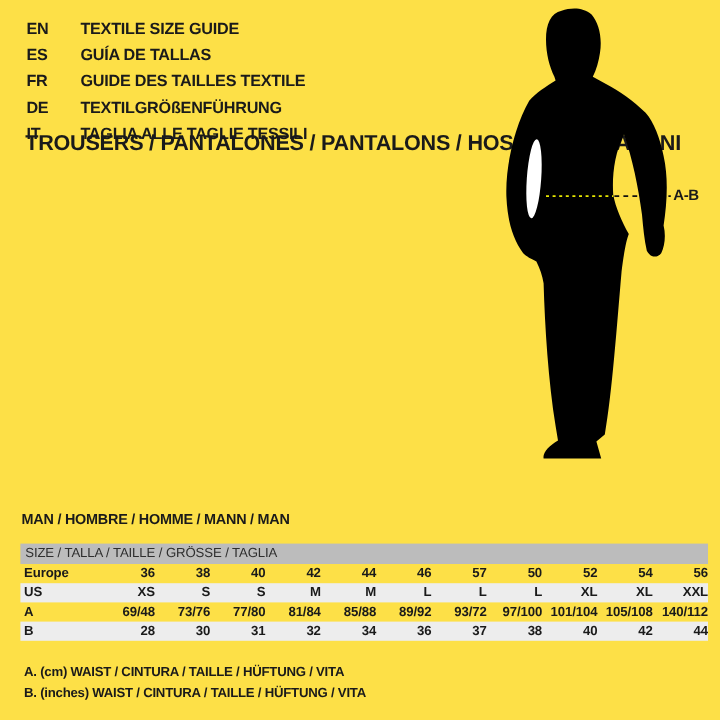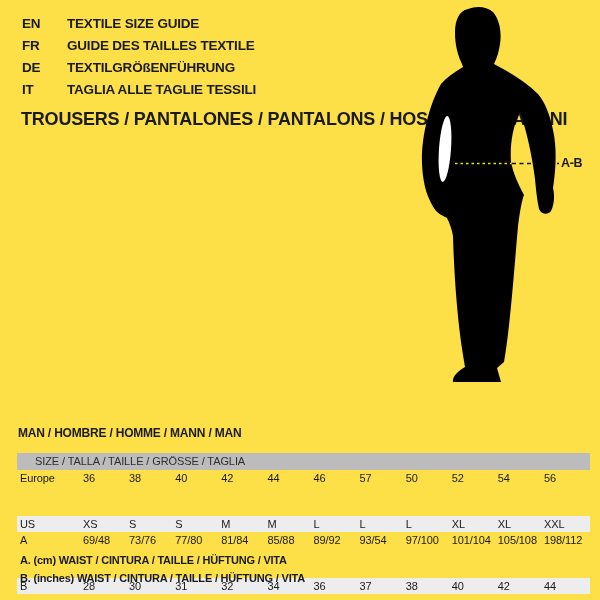--- a/index.html
+++ b/index.html
@@ -14,38 +14,42 @@
   .garment{position:absolute;left:21px;top:109px;font-weight:bold;font-size:18px;letter-spacing:-0.2px;}
 
   
   .fig-svg{position:absolute;left:0;top:0;}
   .ab-label{position:absolute;left:561px;top:156px;font-size:12.5px;font-weight:bold;letter-spacing:-0.3px;line-height:14px;}
 
   .gender{position:absolute;left:18px;top:426px;font-size:12px;font-weight:bold;letter-spacing:-0.2px;}
 
   
   .size-table{position:absolute;left:17px;top:453px;width:573px;font-size:11px;letter-spacing:-0.1px;}
-  .thead{height:17px;line-height:17px;background:#bcbcbc;color:#2e2e2e;padding-left:18px;box-sizing:border-box;}
-  .trow{display:flex;height:16px;line-height:16px;}
-  .trow.alt{background:#ededed;margin-top:30px;}
+  .thead{height:17px;line-height:17px;background:#bcbcbc;color:#2e2e2e;padding-left:4px;box-sizing:border-box;}
+  .trow{display:flex;height:16px;line-height:16px;font-weight:bold;}
+  .trow.alt{background:#ededed;}
   .tlabel{width:66px;padding-left:3px;box-sizing:border-box;}
-  .tcell{flex:1;text-align:left;}
+  .tcell{flex:1;text-align:right;}
 
   
   .notes{position:absolute;left:20px;top:552px;font-size:11px;font-weight:bold;line-height:17.5px;letter-spacing:-0.2px;}
 </style>
 </head>
 <body>
 
 <div class="page">
 
   <div class="langs">
     <div class="lang-row">
       <span class="lang-code">EN</span>
       <span>TEXTILE SIZE GUIDE</span>
+    </div>
+    <div class="lang-row">
+      <span class="lang-code">ES</span>
+      <span>GUÍA DE TALLAS</span>
     </div>
     <div class="lang-row">
       <span class="lang-code">FR</span>
       <span>GUIDE DES TAILLES TEXTILE</span>
     </div>
     <div class="lang-row">
       <span class="lang-code">DE</span>
       <span>TEXTILGRÖßENFÜHRUNG</span>
     </div>
     <div class="lang-row">
@@ -112,25 +116,25 @@
     </div>
 
     <div class="trow">
       <span class="tlabel">A</span>
       <span class="tcell">69/48</span>
       <span class="tcell">73/76</span>
       <span class="tcell">77/80</span>
       <span class="tcell">81/84</span>
       <span class="tcell">85/88</span>
       <span class="tcell">89/92</span>
-      <span class="tcell">93/54</span>
+      <span class="tcell">93/72</span>
       <span class="tcell">97/100</span>
       <span class="tcell">101/104</span>
       <span class="tcell">105/108</span>
-      <span class="tcell">198/112</span>
+      <span class="tcell">140/112</span>
     </div>
 
     <div class="trow alt">
       <span class="tlabel">B</span>
       <span class="tcell">28</span>
       <span class="tcell">30</span>
       <span class="tcell">31</span>
       <span class="tcell">32</span>
       <span class="tcell">34</span>
       <span class="tcell">36</span>

